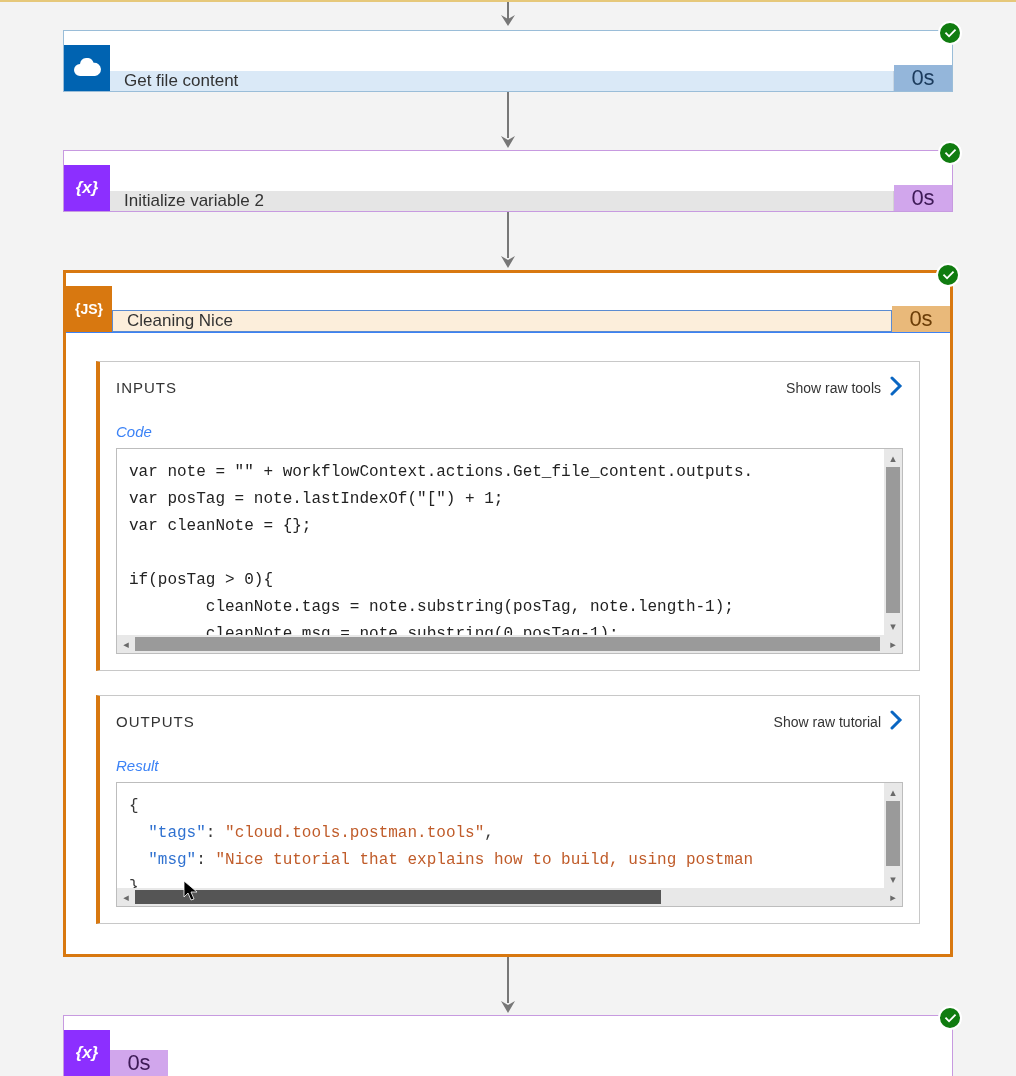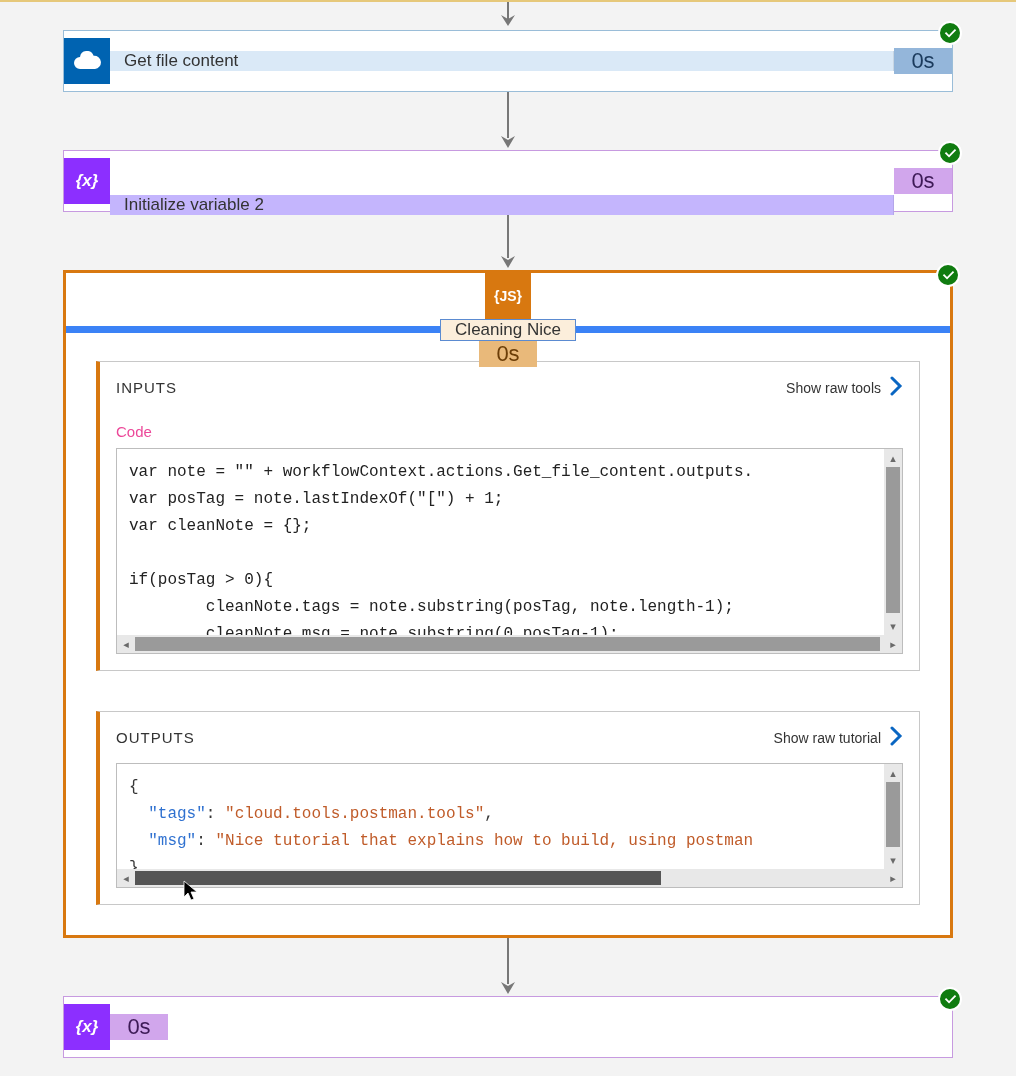--- a/index.html
+++ b/index.html
@@ -15,21 +15,21 @@
   }
   .canvas { display:flex; flex-direction:column; align-items:center; padding: 0 60px 20px 60px; }
   .arrow-wrap { display:flex; justify-content:center; }
   .card {
     width: 890px;
     border: 1px solid #bdbdbd;
     position: relative;
     background: #fff;
   }
   .card-header {
-    display:flex; align-items:center;
+    display:flex; align-items:flex-end;
     height: 60px;
   }
   .card-icon {
     width: 46px; height:46px;
     display:flex; align-items:center; justify-content:center;
     color:#fff; font-weight:600; font-size:17px;
     flex-shrink:0;
   }
   .card-title {
     flex:1;
@@ -55,50 +55,50 @@
   .success-badge svg { fill:#fff; }
 
   
   .blue .card-icon { background:#0063b1; }
   .blue .card-title { background:#dae9f7; }
   .blue .card-time  { background:#94b6da; color:#1b3a5c; }
   .blue { border-color:#9abdd8; }
 
   
   .purple .card-icon { background:#8c2fff; }
-  .purple .card-title { background:#c4b5fd;margin-top:48px; }
+  .purple .card-title { background:#e5e5e5;margin-top:48px; }
   .purple .card-time  { background:#d1a6ec; color:#3d1a56; }
   .purple { border-color:#c79ae0; }
 
   
   .orange { border:3px solid #d87810; }
-  .orange .card-header { border-bottom:7px solid #3b82f6;flex-direction:column; }
+  .orange .card-header { border-bottom:1px solid #3b82f6; }
   .orange .card-icon { background:#d87810; }
   .orange .card-title { background:#fceedb; border:1px solid #5b8bd1; }
   .orange .card-time  { background:#e9b97a; color:#6b3d07; }
 
   .orange .card-body { background:#fff; padding: 28px 30px 20px 30px; }
 
   .panel {
     border:1px solid #c8c8c8;
     border-left:4px solid #d87810;
     background:#fff;
-    margin-bottom: 40px;
+    margin-bottom: 24px;
   }
   .panel:last-child { margin-bottom:10px; }
   .panel-head {
     display:flex; align-items:center; justify-content:space-between;
     padding: 14px 16px;
   }
   .panel-head-title { letter-spacing:1px; color:#333; font-size:15px; }
   .panel-head-action { display:flex; align-items:center; gap:8px; color:#333; cursor:pointer; }
   .panel-head-action .chev { color:#0a66c2; }
   .panel-sub {
     padding: 10px 16px 8px 16px;
-    color:#ec4899; font-size:15px;
+    color:#3b82f6; font-size:15px;font-style:italic;
   }
   .code-area {
     margin: 0 16px 16px 16px;
     border:1px solid #bdbdbd;
     position: relative;
     overflow: hidden;
   }
   .code-text {
     font-family: Consolas, "Courier New", monospace;
     font-size: 16px;
@@ -249,20 +249,21 @@
           <div class="panel-head-title">OUTPUTS</div>
           <div class="panel-head-action">
             <span>Show raw tutorial</span>
             <span class="chev">
               <svg width="14" height="20" viewBox="0 0 14 20">
                   <path d="M3 2 L11 10 L3 18" stroke="#0a66c2" stroke-width="3" fill="none" stroke-linecap="round"></path>
                 </svg>
             </span>
           </div>
         </div>
+        <div class="panel-sub">Result</div>
         <div class="code-area" style="height:125px">
           <div class="code-text"><span class="json-punc">{</span>
   <span class="json-key">"tags"</span><span class="json-punc">:</span> <span class="json-str">"<span>cloud.tools.postman.tools</span>"</span><span class="json-punc">,</span>
   <span class="json-key">"msg"</span><span class="json-punc">:</span> <span class="json-str">"<span>Nice tutorial that explains how to build, using postman</span></span>
 <span class="json-punc">}</span></div>
           <div class="scroll-vert">
             <div class="btn" style="top:0">▴</div>
             <div class="thumb" style="top:18px; bottom:22px"></div>
             <div class="btn" style="bottom:0">▾</div>
           </div>

